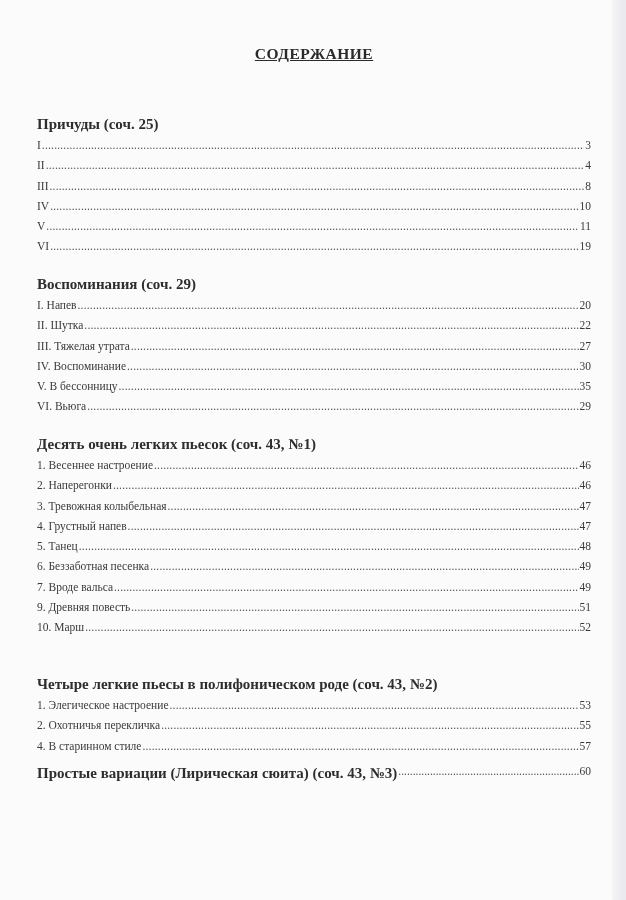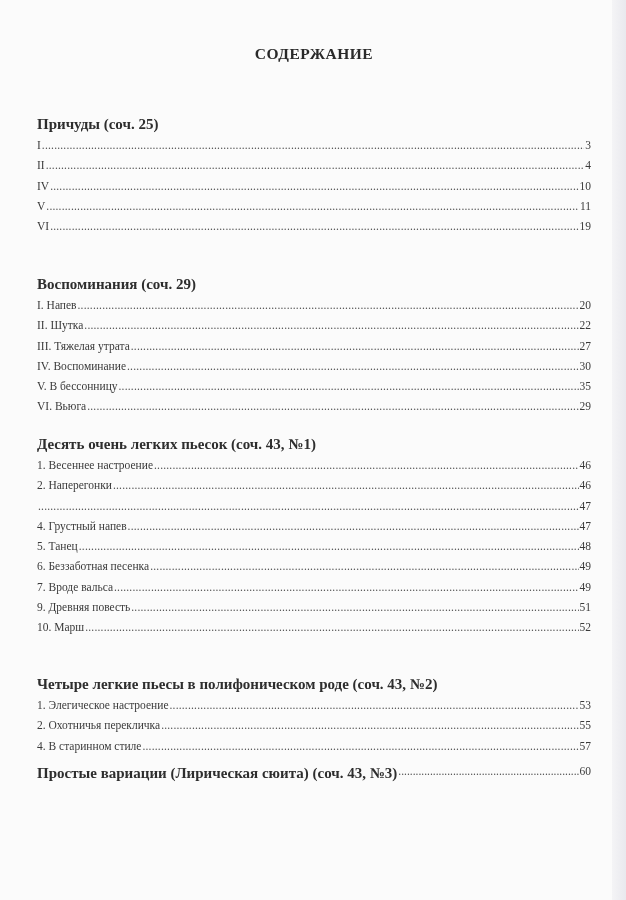--- a/index.html
+++ b/index.html
@@ -10,21 +10,21 @@
       color: #2e2e2e;
       position: relative;
     }
     .edge {
       position: absolute; top: 0; right: 0; width: 14px; height: 900px;
       background: linear-gradient(to right, #f4f4f6, #e9e9ee);
     }
     .page { position: absolute; left: 37px; top: 0; width: 554px; }
     .title {
       position: absolute; top: 45px; left: 0; width: 554px;
-      text-align: center; font-weight: bold; font-size: 15.5px; letter-spacing: 0.5px; color: #2a2a2a;
+      text-align: center; font-weight: bold; font-size: 15.5px; letter-spacing: 0.5px; color: #2a2a2a; text-decoration: underline;
     }
     .section { position: absolute; left: 0; width: 554px; }
     .sec-head { font-weight: bold; font-size: 15px; color: #2e2e2e; height: 22px; line-height: 22px; margin-top: 36px; }
     .entry {
       display: flex; align-items: baseline; height: 20.3px; line-height: 20.3px;
       font-size: 11.5px; color: #3a3a3a;
     }
     .entry .label { white-space: nowrap; }
     .entry .dots {
       flex: 1; overflow: hidden; white-space: nowrap; color: #555;
@@ -50,20 +50,25 @@
     <div class="entries">
         <div class="entry">
           <span class="label">I</span>
           <span class="dots"></span>
           <span class="page-num">3</span>
         </div>
         <div class="entry">
           <span class="label">II</span>
           <span class="dots"></span>
           <span class="page-num">4</span>
+        </div>
+        <div class="entry">
+          <span class="label">III</span>
+          <span class="dots"></span>
+          <span class="page-num">8</span>
         </div>
         <div class="entry">
           <span class="label">IV</span>
           <span class="dots"></span>
           <span class="page-num">10</span>
         </div>
         <div class="entry">
           <span class="label">V</span>
           <span class="dots"></span>
           <span class="page-num">11</span>
@@ -119,20 +124,21 @@
           <span class="label">1. Весеннее настроение</span>
           <span class="dots"></span>
           <span class="page-num">46</span>
         </div>
         <div class="entry">
           <span class="label">2. Наперегонки</span>
           <span class="dots"></span>
           <span class="page-num">46</span>
         </div>
         <div class="entry">
+          <span class="label">3. Тревожная колыбельная</span>
           <span class="dots"></span>
           <span class="page-num">47</span>
         </div>
         <div class="entry">
           <span class="label">4. Грустный напев</span>
           <span class="dots"></span>
           <span class="page-num">47</span>
         </div>
         <div class="entry">
           <span class="label">5. Танец</span>

